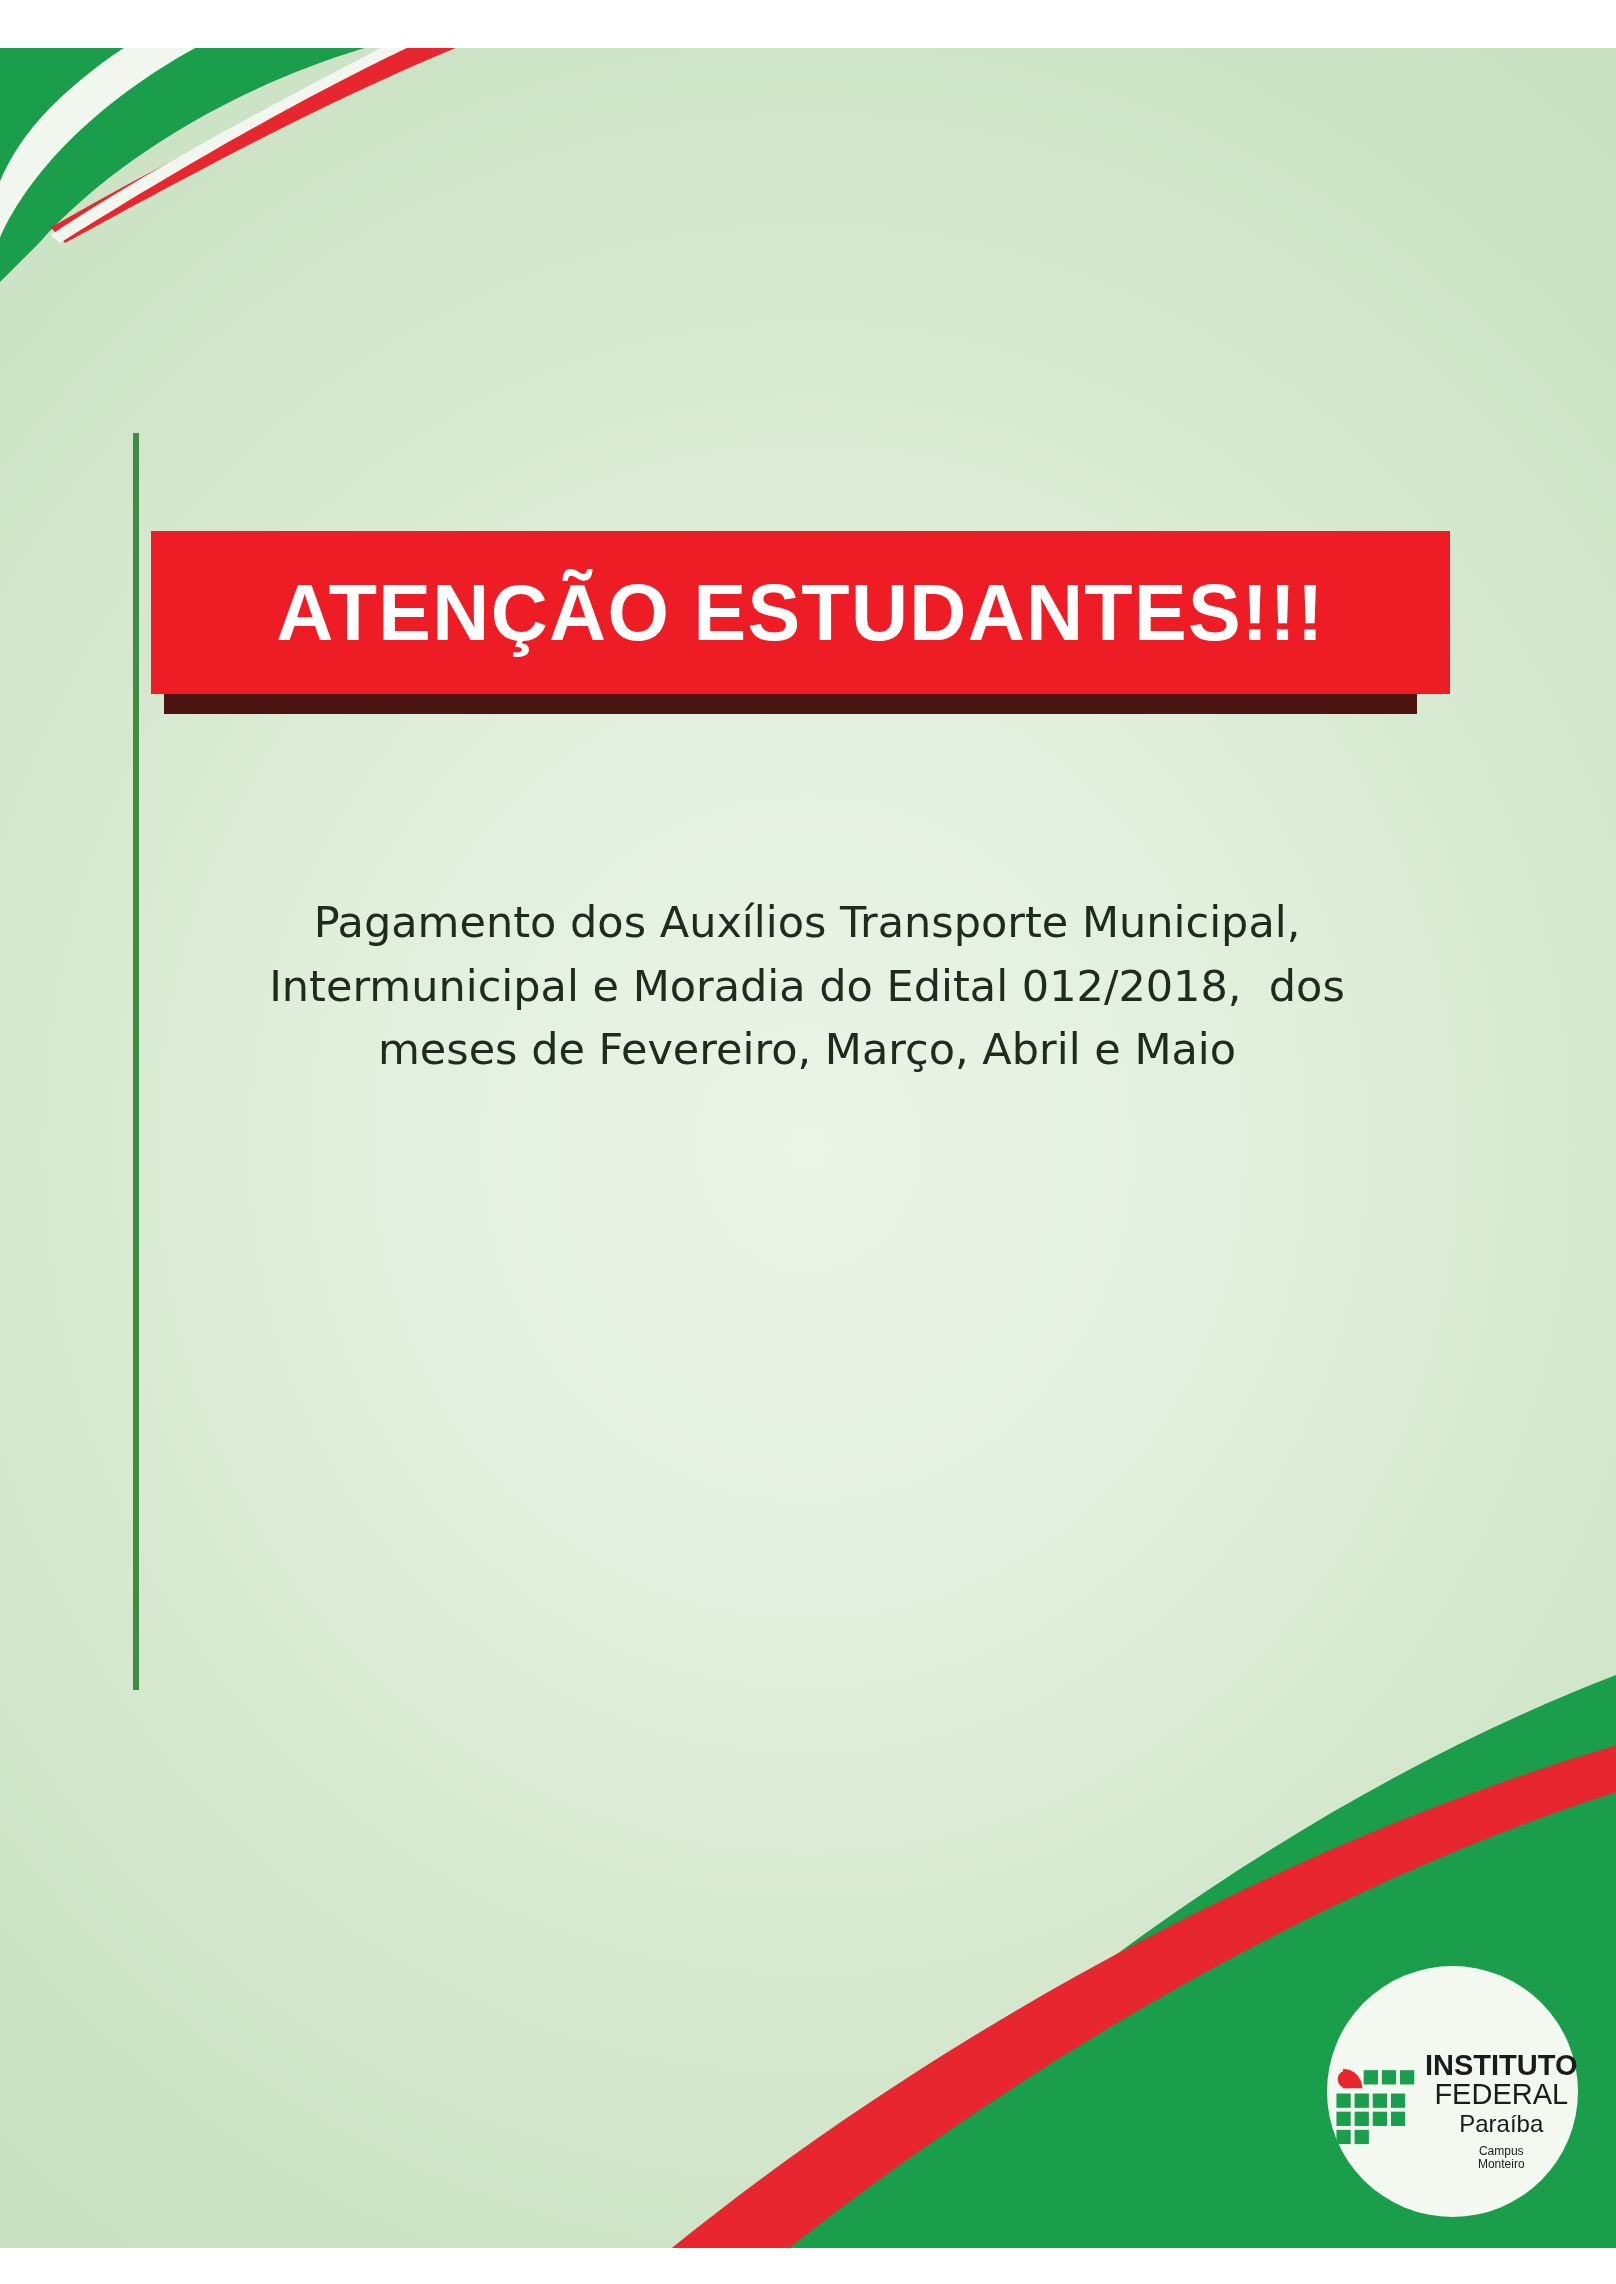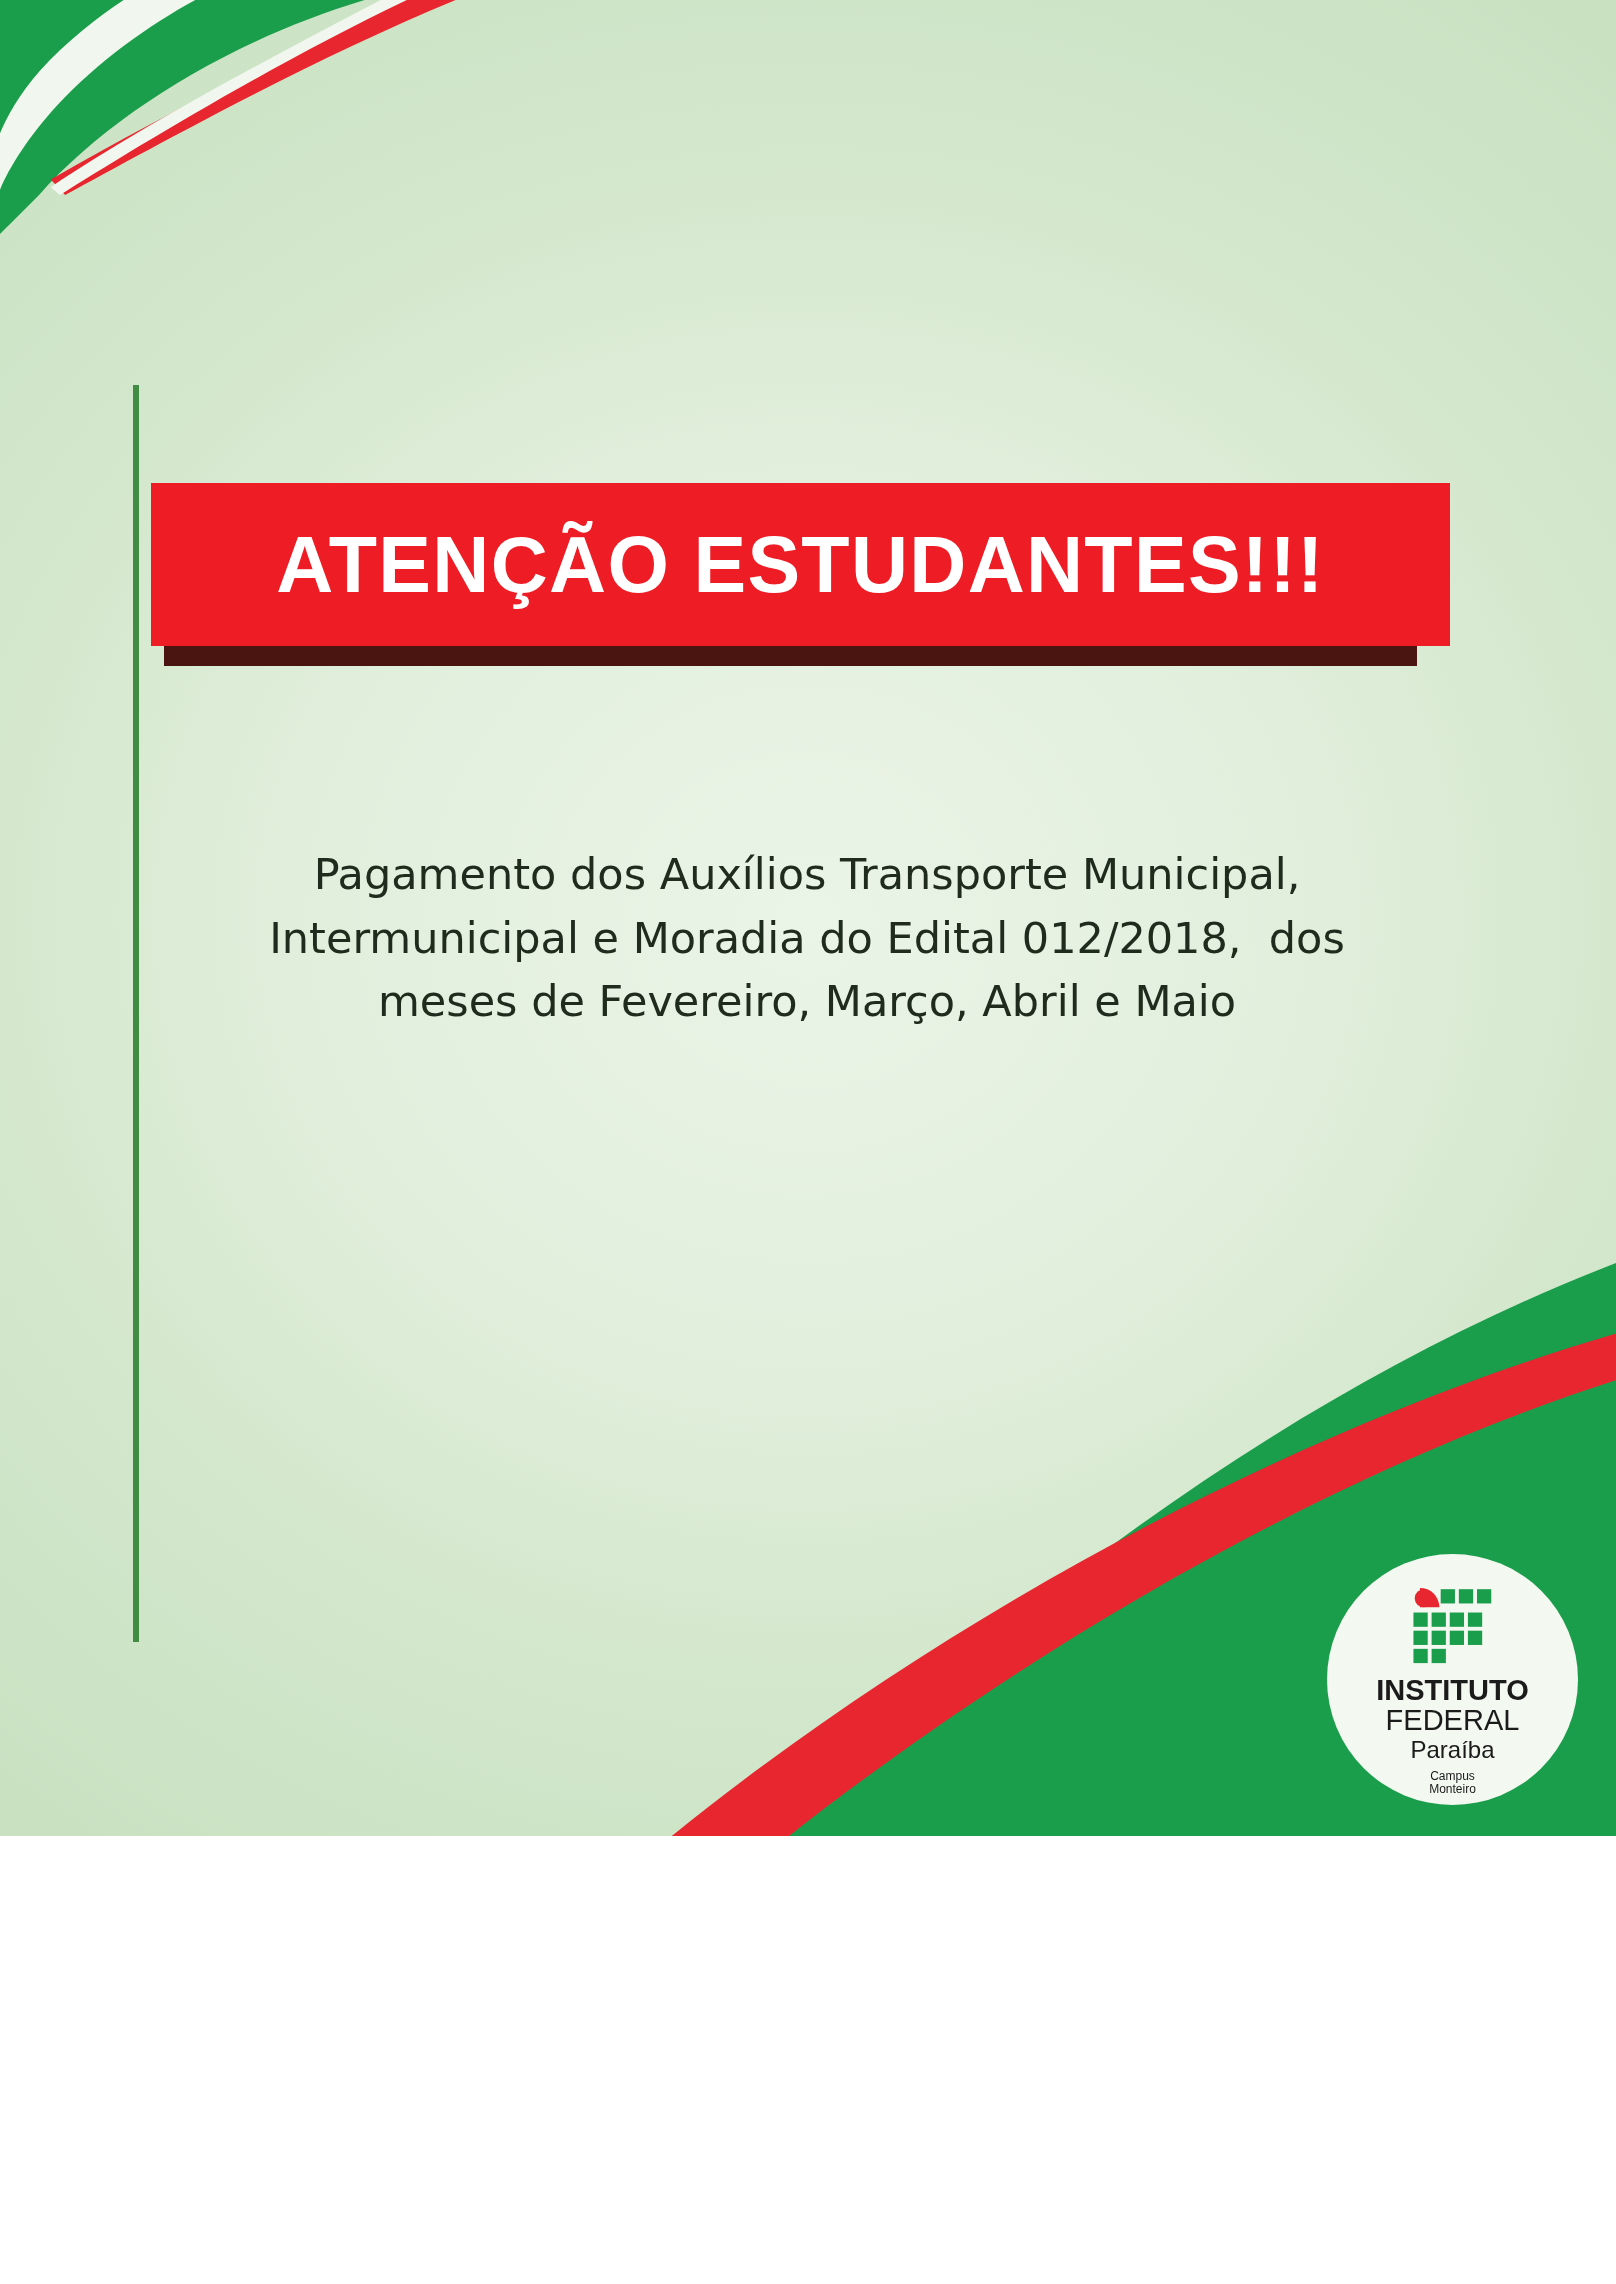--- a/index.html
+++ b/index.html
@@ -7,23 +7,24 @@
     padding: 0;
     background: #ffffff;
   }
   body {
     font-family: "Liberation Sans", sans-serif;
   }
 
   .poster {
     position: relative;
     width: 1616px;
-    height: 1836px;
+    height: 2200px;
     overflow: hidden;
     background: radial-gradient(ellipse 78% 62% at 50% 50%, #eaf4e7 0%, #e2efdd 38%, #d3e7cc 68%, #c9e1c1 100%);
+    margin-top: 48px;
   }
 
   
   .deco-top {
     position: absolute;
     top: 0;
     left: 0;
     width: 716px;
     height: 273px;
     pointer-events: none;
@@ -97,21 +98,21 @@
   
   .logo-badge {
     position: absolute;
     right: 38px;
     bottom: 31px;
     width: 251px;
     height: 251px;
     border-radius: 50%;
     background: #f3f8f1;
     display: flex;
-    flex-direction: column;
+    flex-direction: row;
     align-items: center;
     justify-content: flex-start;
     padding-top: 30px;
     box-sizing: border-box;
   }
   .logo-mark {
     width: 98px;
     height: 83px;
     position: relative;
   }

